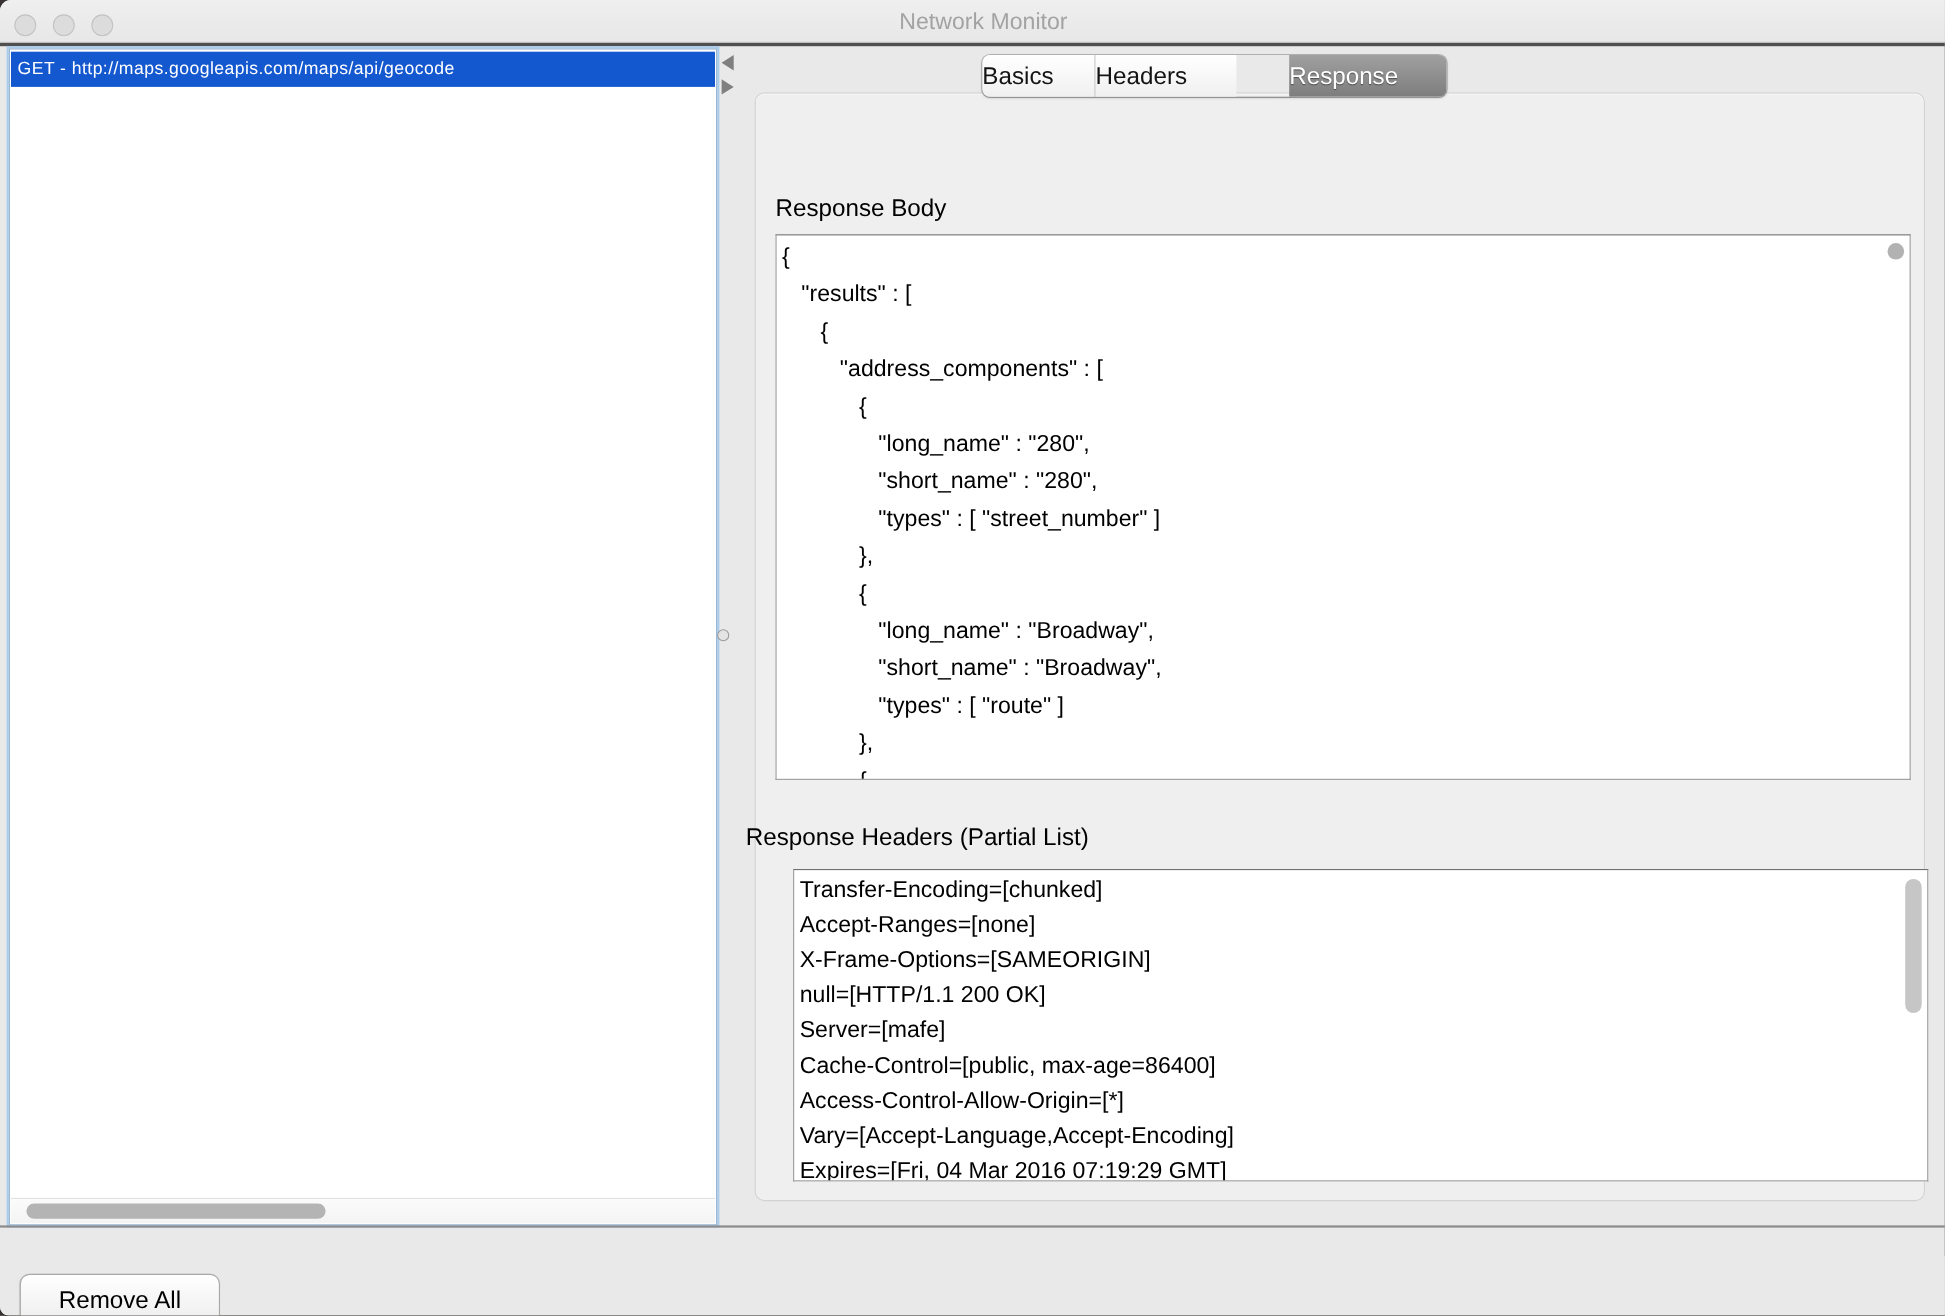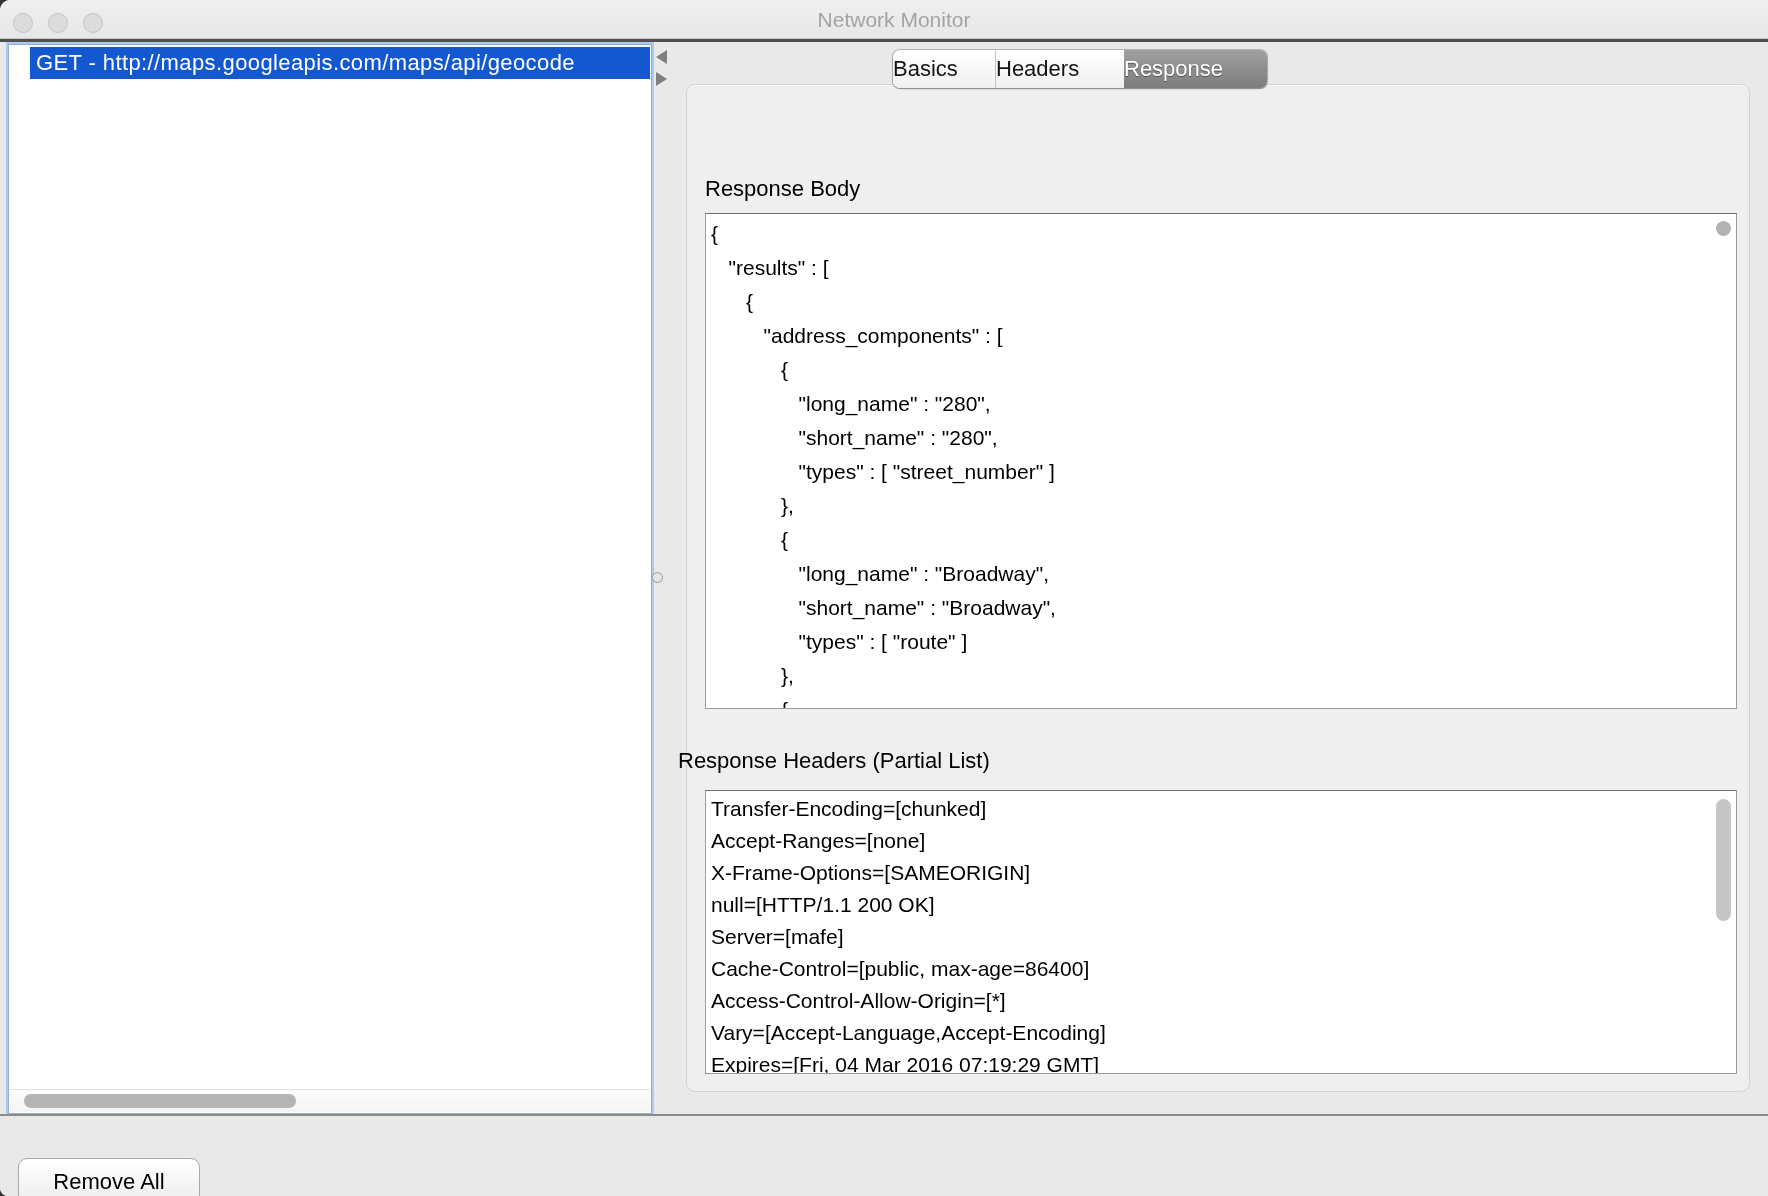--- a/index.html
+++ b/index.html
@@ -24,22 +24,22 @@
   .tl.c1{left:13px}.tl.c2{left:48px}.tl.c3{left:83px}
   .content-topline{position:absolute;left:0;top:39px;width:100%;height:3px;background:#4f4f4f;}
   
   .request-list{
     position:absolute;left:8px;top:44px;width:644px;height:1070px;
     background:#ffffff;border:1px solid #8fb0d0;box-sizing:border-box;
     box-shadow:0 0 0 2px #abccec;
   }
   .request-row{
     position:absolute;left:1px;top:2px;right:1px;height:32px;
-    background:#1458d0;color:#ffffff;font-size:22px;letter-spacing:.4px;
-    line-height:32px;padding-left:6px;white-space:nowrap;overflow:hidden;margin-left:20px;
+    background:#1458d0;color:#ffffff;font-size:16px;letter-spacing:.4px;
+    line-height:32px;padding-left:6px;white-space:nowrap;overflow:hidden;
   }
   .hscrollbar{
     position:absolute;left:1px;right:1px;bottom:1px;height:22px;
     background:linear-gradient(180deg,#fbfbfb,#f4f4f4);
     border-top:1px solid #e2e2e2;
   }
   .hscroll-thumb{
     position:absolute;left:14px;top:4px;width:272px;height:14px;
     border-radius:8px;background:#b4b4b4;
   }
@@ -72,32 +72,33 @@
   .tab{
     height:38px;line-height:38px;text-align:left;font-size:22px;color:#141414;
     background:linear-gradient(180deg,#ffffff,#f0f0f0);cursor:pointer;
   }
   .tab.t-basics{width:102px;border-right:1px solid #c4c4c4;}
   .tab.t-request{width:128px;}
   .tab.t-response{width:143px;}
   .tab.selected{
     background:linear-gradient(180deg,#a0a0a0,#7d7d7d);color:#ffffff;
     text-shadow:0 1px 1px rgba(0,0,0,.45);
+    margin-left:48px;
   }
   
   .section-label{position:absolute;font-size:22px;color:#000;}
   .body-label{left:705px;top:176px;}
   .headers-label{left:678px;top:748px;}
   .textarea{
     position:absolute;left:705px;width:1032px;background:#ffffff;
     border:1px solid #9a9a9a;border-top-color:#6f6f6f;box-sizing:border-box;
     overflow:hidden;
   }
   .body-area{top:213px;height:496px;}
-  .headers-area{top:790px;height:284px;}
+  .headers-area{top:790px;height:284px;margin-left:16px;}
   pre.ta-text{
     margin:0;padding:3px 6px 0 5px;font-family:"Liberation Sans",sans-serif;
     font-size:21px;white-space:pre;color:#000;
   }
   .body-area pre.ta-text{line-height:34px;}
   .headers-area pre.ta-text{line-height:32px;padding-top:2px;}
   .body-scroll-knob{
     position:absolute;right:5px;top:7px;width:15px;height:15px;border-radius:50%;
     background:#b2b2b2;
   }

